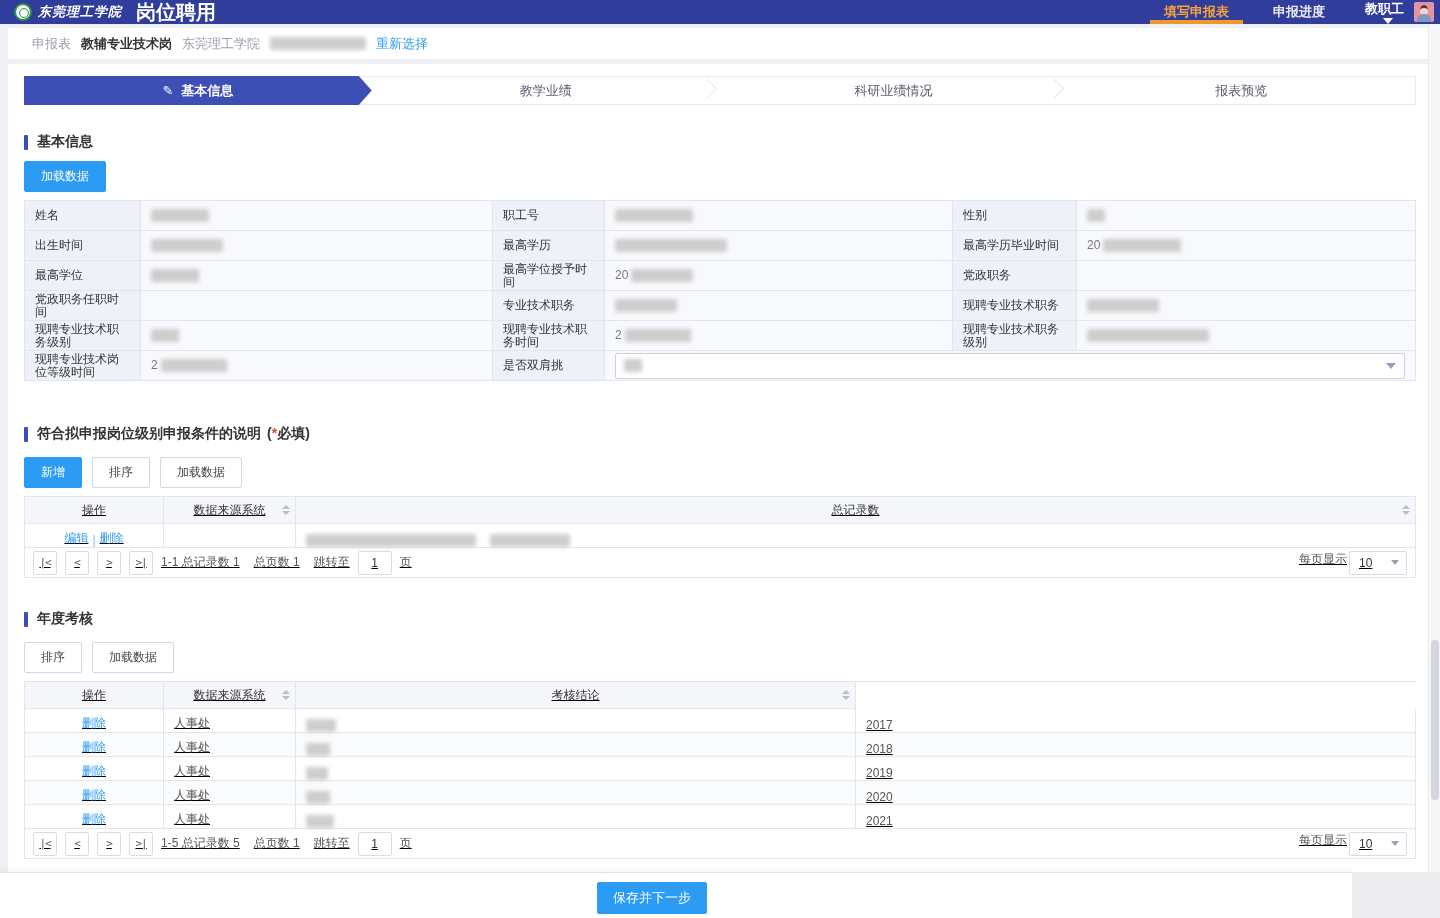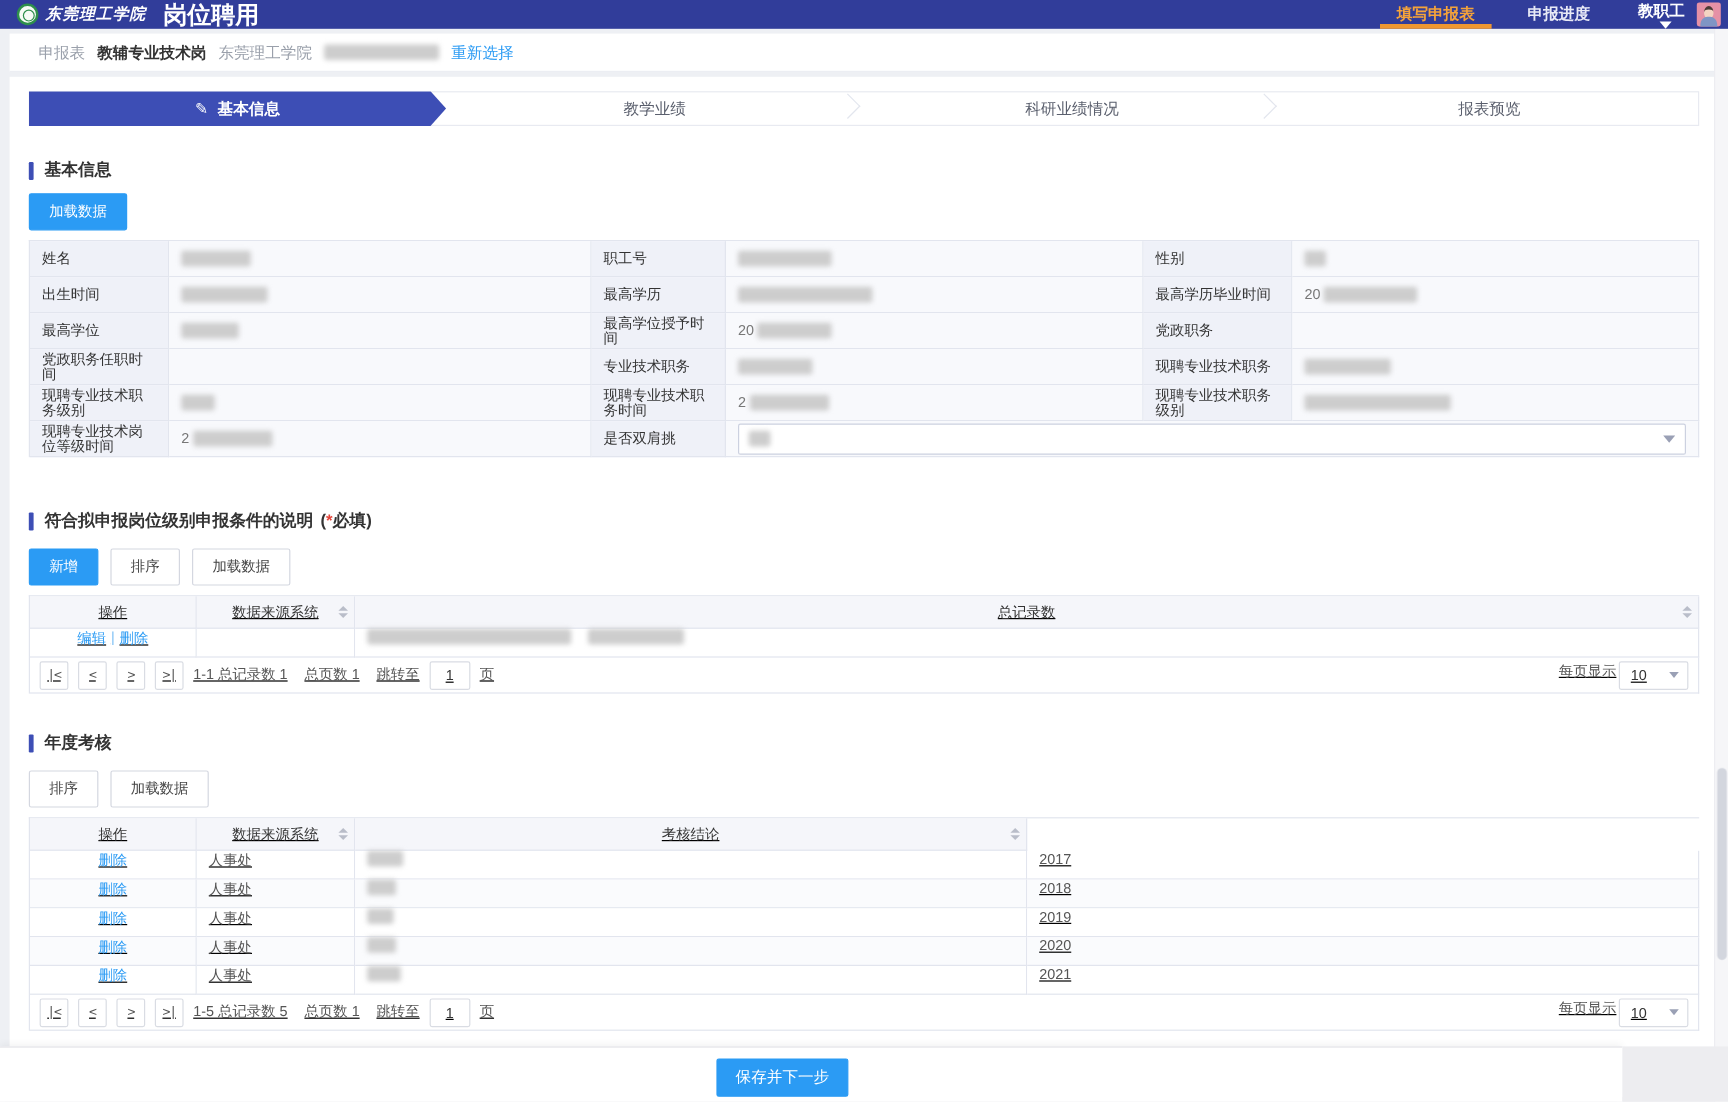--- a/index.html
+++ b/index.html
@@ -62,21 +62,21 @@
   .prefix { margin-right:3px; }
   .sel { flex:1; height:26px; background:#fff; border:1px solid #ccd1e0; border-radius:2px; display:flex; align-items:center; padding:0 26px 0 8px; position:relative; cursor:pointer; }
   .sel .caret-down { position:absolute; right:8px; top:9px; }
 
   
   .tbl { margin-top:8px; border-top:1px solid #e2e5ee; border-left:1px solid #e2e5ee; font-size:12px;text-decoration:underline; }
   .thead, .trow { display:grid; }
   .cond .thead, .cond .trow { grid-template-columns:139px 132px 1fr; }
   .assess .thead, .assess .trow { grid-template-columns:139px 132px 560px 1fr; }
   .th { height:27px; background:#f5f6fa; color:#333; display:flex; align-items:center; justify-content:center; position:relative; border-right:1px solid #e2e5ee; border-bottom:1px solid #e2e5ee; }
-  .td { height:24px; display:flex; align-items:flex-start; padding:0 10px; color:#555; border-right:1px solid #e2e5ee; border-bottom:1px solid #e2e5ee; background:#fff; }
+  .td { height:24px; display:flex; align-items:flex-end; padding:0 10px; color:#555; border-right:1px solid #e2e5ee; border-bottom:1px solid #e2e5ee; background:#fff; }
   .td.center { justify-content:center; }
   .trow.alt .td { background:#fafbfd; }
   .td a { color:#2b9bf4; cursor:pointer; }
   .td .ldiv { color:#7fc0f5; margin:0 4px; }
   .sort { position:absolute; right:5px; top:50%; transform:translateY(-50%); display:flex; flex-direction:column; gap:2px; }
   .sort i { width:0; height:0; border-left:4px solid transparent; border-right:4px solid transparent; display:block; }
   .sort .up { border-bottom:4px solid #b9bdc9; }
   .sort .dn { border-top:4px solid #b9bdc9; }
 
   

